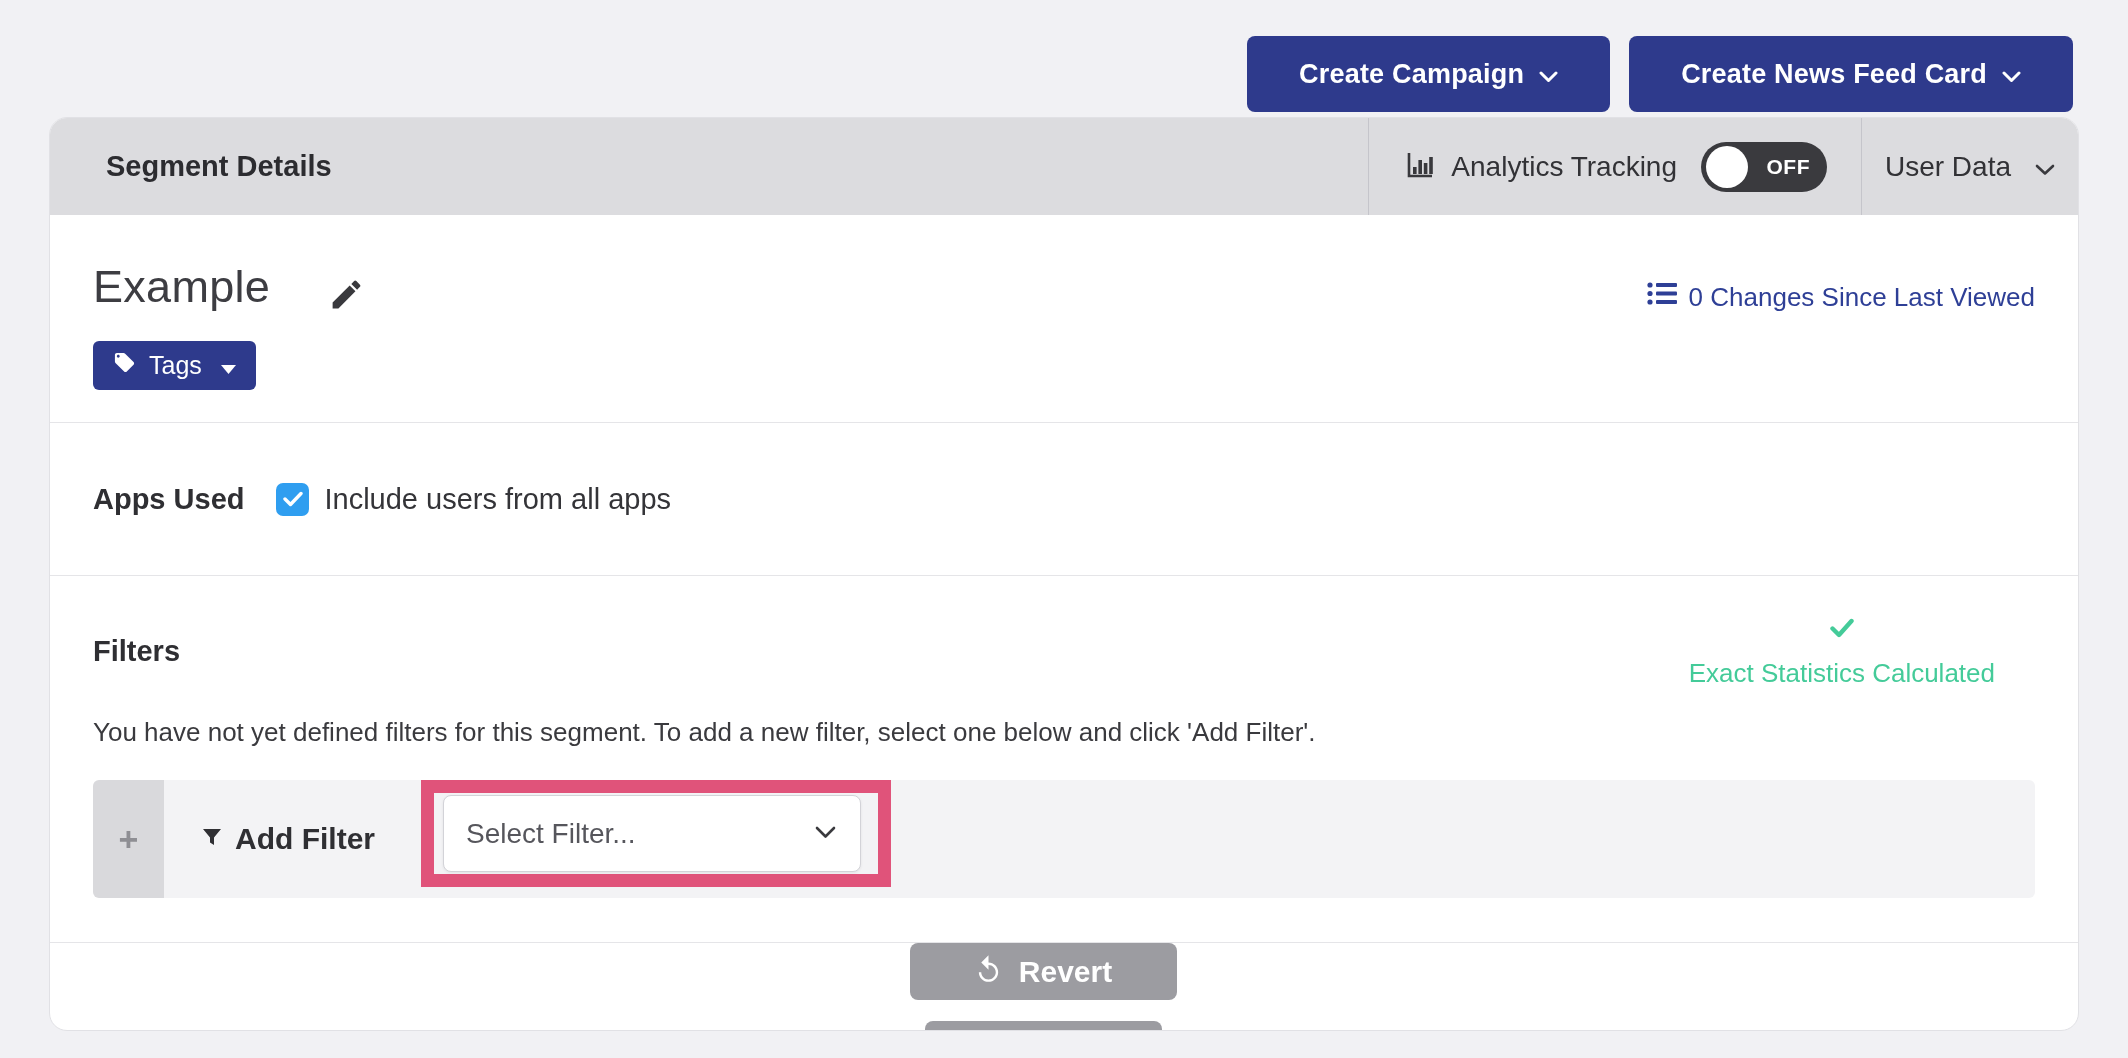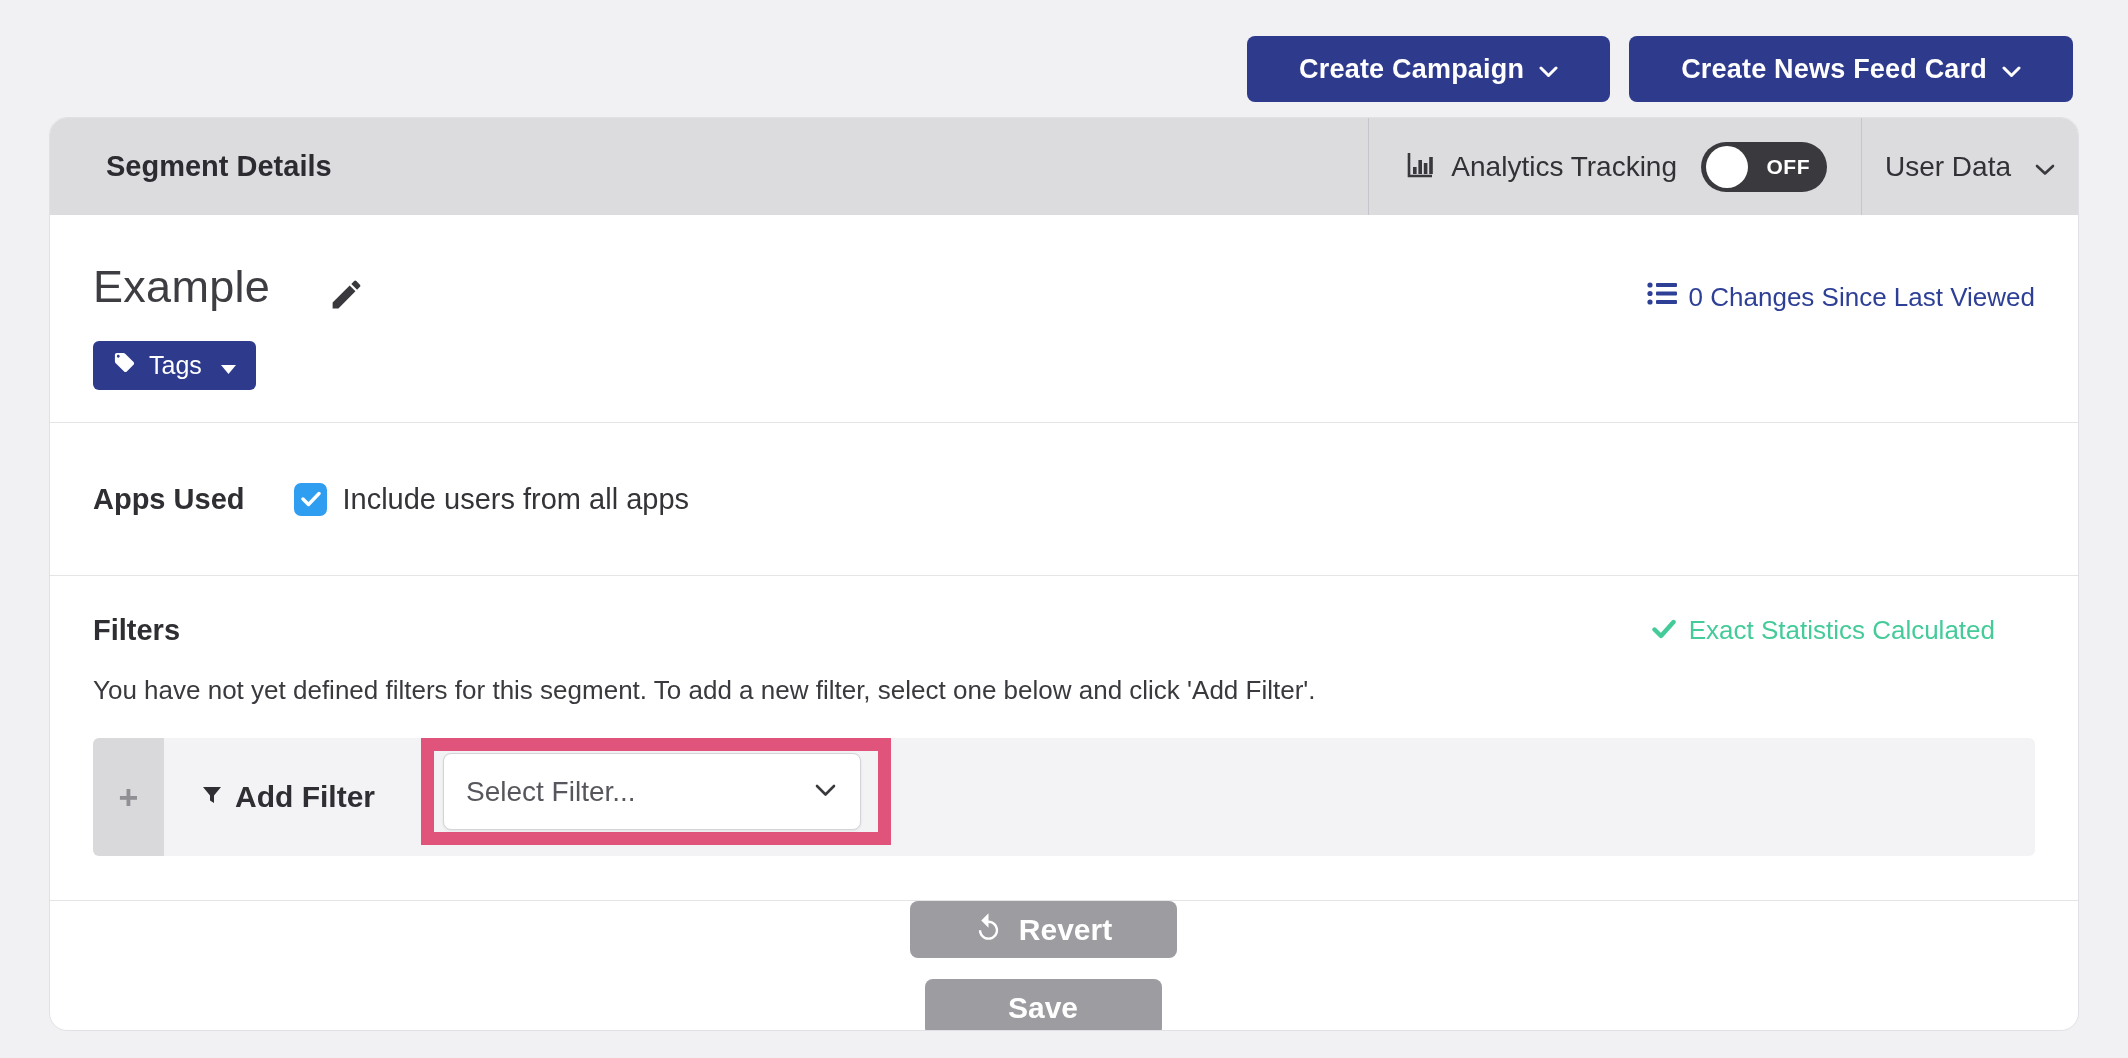--- a/index.html
+++ b/index.html
@@ -7,21 +7,21 @@
     width:2128px;height:1058px;overflow:hidden;
     background:#f1f1f4;
     font-family:"Liberation Sans",sans-serif;
     color:#2f2f33;
     -webkit-font-smoothing:antialiased;
   }
   
   .top-bar{height:117px;display:flex;justify-content:flex-end;align-items:flex-start;
     padding:36px 55px 0 0;box-sizing:border-box;gap:19px;}
   .btn-primary{
-    height:66px;background:#2e3a8c;color:#fff;border:none;border-radius:8px;
+    height:76px;background:#2e3a8c;color:#fff;border:none;border-radius:8px;
     font-family:inherit;font-size:27px;font-weight:bold;
     display:inline-flex;align-items:center;justify-content:space-between;gap:15px;
     padding:0 52px;cursor:pointer;letter-spacing:.2px;
   }
   .chev{display:inline-block;}
   
   .card{
     margin:0 49px;height:914px;background:#fff;
     border:1px solid #e1e1e5;border-radius:18px;box-sizing:border-box;overflow:hidden;
   }
@@ -44,30 +44,30 @@
   .segment-name{font-size:45px;font-weight:400;color:#3d3d42;margin:0;letter-spacing:.3px;}
   .edit-pencil{margin-left:30px;cursor:pointer;display:inline-flex;}
   .changes-link{margin-left:auto;display:flex;align-items:center;gap:12px;
     color:#2e3f96;font-size:26px;font-weight:500;text-decoration:none;cursor:pointer;}
   .tags-btn{margin-top:28px;height:49px;background:#2e3a8c;color:#fff;border:none;border-radius:6px;
     font-family:inherit;font-size:25px;display:inline-flex;align-items:center;gap:13px;
     padding:0 20px;cursor:pointer;}
   .divider{border-top:1px solid #e5e5e8;}
   
   .apps-row{height:152px;display:flex;align-items:center;padding:0 43px;}
-  .apps-label{font-size:29px;font-weight:bold;color:#2f2f33;margin-right:50px;}
+  .apps-label{font-size:29px;font-weight:bold;color:#2f2f33;margin-right:32px;}
   .checkbox{width:33px;height:33px;border-radius:7px;background:#2f9ef0;
     display:inline-flex;align-items:center;justify-content:center;margin-right:15px;cursor:pointer;flex:none;}
   .checkbox-label{font-size:29px;color:#343438;}
   
   .filters-section{padding:38px 43px 44px 43px;}
   .filters-head-row{display:flex;align-items:center;}
   .filters-heading{font-size:29px;font-weight:600;color:#2f2f33;margin:0;}
   .exact-stats{margin-left:auto;display:flex;align-items:center;gap:13px;
-    font-size:26px;color:#44cb99;padding-right:40px;}
+    font-size:26px;color:#44cb99;padding-right:40px;flex-direction:column;}
   .filters-desc{margin:28px 0 0 0;font-size:26px;color:#3a3a3e;}
   .filter-row{margin-top:32px;height:118px;display:flex;}
   .plus-cell{width:71px;background:#d9d9dc;border-radius:6px 0 0 6px;
     display:flex;align-items:center;justify-content:center;cursor:pointer;flex:none;}
   .plus-glyph{font-size:34px;font-weight:bold;color:#8f8f94;}
   .filter-row-body{flex:1;background:#f3f3f5;border-radius:0 6px 6px 0;
     display:flex;}
   .add-filter{margin-left:36px;display:flex;align-items:center;gap:11px;
     font-size:30px;font-weight:bold;color:#2f2f33;cursor:pointer;white-space:nowrap;}
   .highlight-box{margin-left:46px;width:470px;height:107px;box-sizing:border-box;

